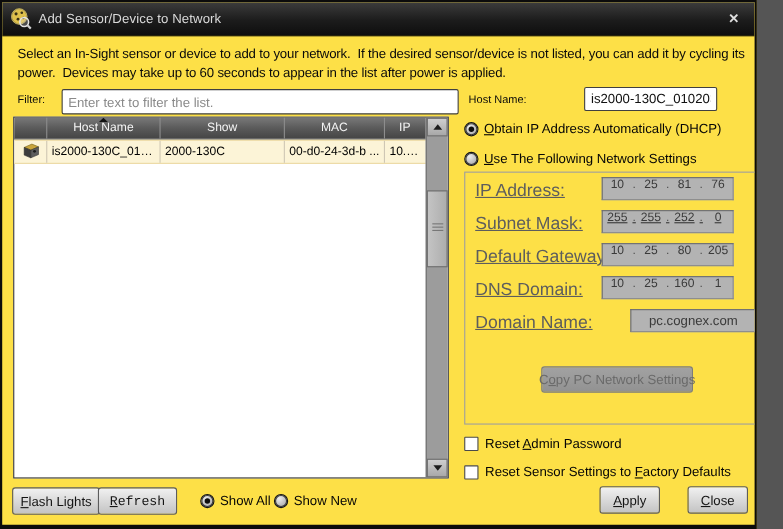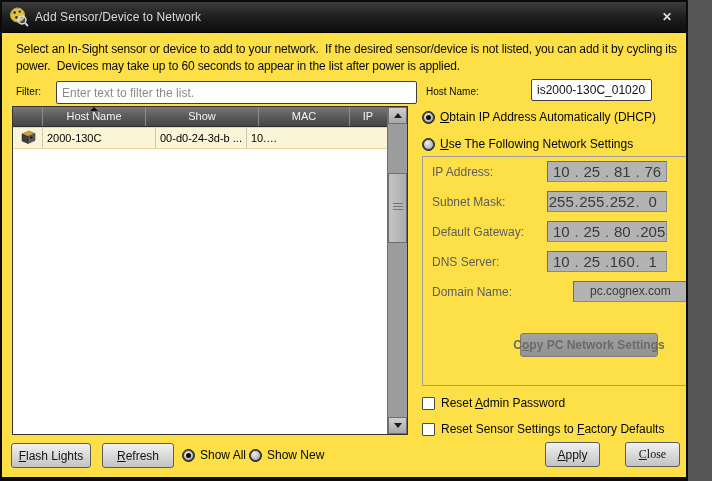--- a/index.html
+++ b/index.html
@@ -92,49 +92,49 @@
   .radio.checked::after{
     content:"";position:absolute;left:3px;top:3px;width:5px;height:5px;border-radius:50%;background:#0d0d0d;
   }
   .checkbox{
     position:absolute;width:13px;height:13px;background:#fff;border:1px solid #4a4a4a;border-radius:1px;
   }
   .ctl-label{position:absolute;color:#060606;font-size:12px;white-space:nowrap;}
   .mn{text-decoration:underline;}
   
   .groupbox{position:absolute;left:420px;top:154px;width:282px;height:230px;border:1px solid #9e9e9e;}
-  .dis-label{position:absolute;color:#5d5d5d;font-size:12px;white-space:nowrap;}
+  .dis-label{position:absolute;color:#5d5d5d;font-size:16px;white-space:nowrap;text-decoration:underline;}
   .ipfield{
     position:absolute;left:545px;width:120px;height:21px;
     background:#b3b3b3;border:1px solid #8a8a8a;border-top-color:#6c6c6c;border-left-color:#6c6c6c;
-    display:flex;align-items:center;color:#3a3a3a;font-size:15px;
+    display:flex;color:#3a3a3a;font-size:11px;
   }
   .ipfield .oct{flex:1;text-align:center;}
   .ipfield .dot{width:4px;text-align:center;color:#4f4f4f;}
   .txtfield{
     position:absolute;left:571px;width:120px;height:21px;
     background:#b3b3b3;border:1px solid #8a8a8a;border-top-color:#6c6c6c;border-left-color:#6c6c6c;
     color:#3a3a3a;font-size:12px;line-height:19px;padding-left:16px;white-space:nowrap;overflow:hidden;
   }
   
   .btn{
     position:absolute;display:flex;align-items:center;justify-content:center;
     background:linear-gradient(#f1f1f1,#dcdcdc 45%,#c3c3c3);
     border:1px solid #5d5d5d;border-radius:3px;
     color:#141414;font-size:12px;white-space:nowrap;cursor:default;
   }
   .btn.disabled{
     background:linear-gradient(#a2a2a2,#929292);
     border-color:#7c7c7c;color:#6a6a6a;
   }
-  #btn-copy{left:518px;top:331px;width:138px;height:24px;font-weight:bold;}
+  #btn-copy{left:490px;top:331px;width:138px;height:24px;}
   #btn-flash{left:9px;top:441px;width:80px;height:25px;}
-  #btn-refresh{left:100px;top:441px;width:72px;height:25px;}
+  #btn-refresh{left:87px;top:441px;width:72px;height:25px;font-family:Liberation Mono, monospace;}
   #btn-apply{left:543px;top:440px;width:55px;height:25px;}
-  #btn-close{left:623px;top:440px;width:55px;height:25px;font-family:Liberation Serif, serif;}
+  #btn-close{left:623px;top:440px;width:55px;height:25px;}
 </style>
 </head>
 <body>
 
 <div class="dialog">
 
   <div class="titlebar">
     <svg class="title-icon" viewBox="0 0 20 20">
       <circle cx="8.5" cy="8" r="7" fill="#dfc14c" stroke="#7e6d22"></circle>
       <circle cx="8.5" cy="8" r="7" fill="none" stroke="#f4e9a8" stroke-width="0.8" opacity="0.6"></circle>
@@ -179,20 +179,21 @@
 
     <div class="lrow">
       <div class="rcell rc-icon">
         <svg width="17" height="15" viewBox="0 0 17 15">
           <polygon points="2,4 9,1 15,3.5 8,6.5" fill="#c9a53d" stroke="#7d6a1f" stroke-width="0.6"></polygon>
           <polygon points="2,4 8,6.5 8,13.5 2,11" fill="#3d3d3d" stroke="#222" stroke-width="0.5"></polygon>
           <polygon points="8,6.5 15,3.5 15,10.5 8,13.5" fill="#5d5d5d" stroke="#2a2a2a" stroke-width="0.5"></polygon>
           <circle cx="11.4" cy="7.6" r="1.3" fill="#1d1d1d"></circle>
         </svg>
       </div>
+      <div class="rcell rc-host">is2000-130C_010...</div>
       <div class="rcell rc-type">2000-130C</div>
       <div class="rcell rc-mac">00-d0-24-3d-b ...</div>
       <div class="rcell rc-ip">10.2...</div>
     </div>
 
     <div class="vscroll">
       <div class="sbtn up">
           <span class="tri-up"></span>
         </div>
       <div class="sthumb">
@@ -217,42 +218,42 @@
     <span class="oct">10</span>
       <span class="dot">.</span>
       <span class="oct">25</span>
       <span class="dot">.</span>
       <span class="oct">81</span>
       <span class="dot">.</span>
       <span class="oct">76</span>
   </div>
 
   <span class="dis-label" style="left:430px;top:193px;">Subnet Mask:</span>
-  <div class="ipfield" style="top:189px;">
+  <div class="ipfield" style="top:189px;text-decoration:underline;">
     <span class="oct">255</span>
       <span class="dot">.</span>
       <span class="oct">255</span>
       <span class="dot">.</span>
       <span class="oct">252</span>
       <span class="dot">.</span>
       <span class="oct">0</span>
   </div>
 
   <span class="dis-label" style="left:430px;top:223px;">Default Gateway:</span>
   <div class="ipfield" style="top:219px;">
     <span class="oct">10</span>
       <span class="dot">.</span>
       <span class="oct">25</span>
       <span class="dot">.</span>
       <span class="oct">80</span>
       <span class="dot">.</span>
       <span class="oct">205</span>
   </div>
 
-  <span class="dis-label" style="left:430px;top:253px;">DNS Server:</span>
+  <span class="dis-label" style="left:430px;top:253px;">DNS Domain:</span>
   <div class="ipfield" style="top:249px;">
     <span class="oct">10</span>
       <span class="dot">.</span>
       <span class="oct">25</span>
       <span class="dot">.</span>
       <span class="oct">160</span>
       <span class="dot">.</span>
       <span class="oct">1</span>
   </div>
 

